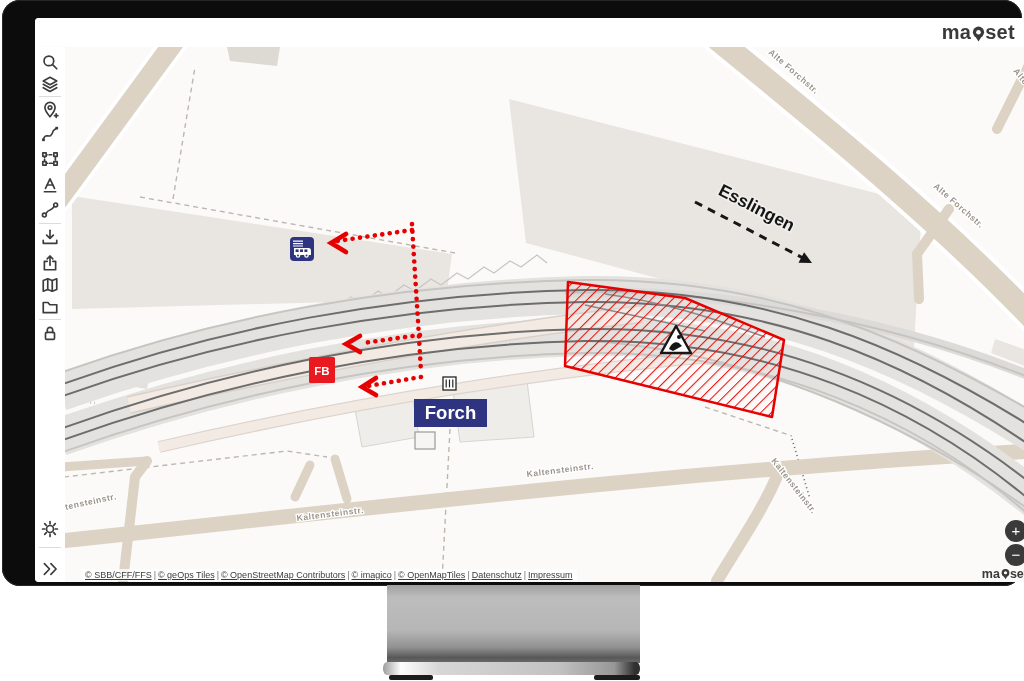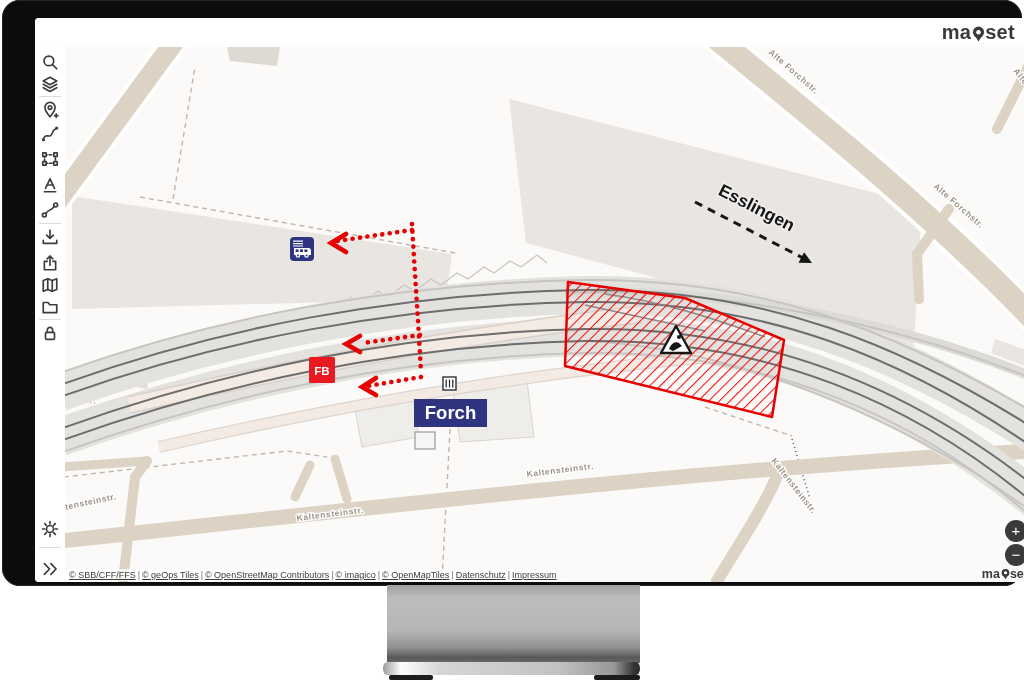--- a/index.html
+++ b/index.html
@@ -15,21 +15,21 @@
   .hdr{position:absolute;left:0;top:0;width:998px;height:29px;background:#fff;border-bottom:1px solid #efefef;}
   .logo{position:absolute;right:18px;top:3px;display:flex;align-items:center;font-weight:700;color:#3a3a3a;font-size:20px;letter-spacing:.3px;}
   .logo svg{margin:2px 0 0 1px;}
   
   .sb{position:absolute;left:0;top:29px;width:30px;height:535px;background:#fff;border-right:1px solid #e3e3e3;box-shadow:1px 0 2px rgba(0,0,0,.04);}
   .sbi{position:absolute;left:6px;width:18px;height:18px;cursor:pointer;}
   .sbi svg{width:18px;height:18px;stroke:#3c3c3c;fill:none;stroke-width:1.5;stroke-linecap:round;stroke-linejoin:round;}
   .sbdiv{position:absolute;left:4px;width:22px;height:1px;background:#dcdcdc;}
   
   .map{position:absolute;left:30px;top:29px;width:968px;height:535px;background:#fbfaf9;overflow:hidden;}
-  .attr{position:absolute;left:0px;bottom:1px;background:rgba(255,255,255,.78);font-size:9px;color:#3d3d3d;padding:1px 4px;white-space:nowrap;}
+  .attr{position:absolute;left:16px;bottom:1px;background:rgba(255,255,255,.78);font-size:9px;color:#3d3d3d;padding:1px 4px;white-space:nowrap;}
   .attr span.it{text-decoration:underline;cursor:pointer;}
   .attr span.sep{margin:0 2px;color:#777;}
   .zbtn{position:absolute;right:6px;width:22px;height:22px;border-radius:50%;background:#3a3a3a;color:#fff;font-size:15px;line-height:21px;text-align:center;cursor:pointer;user-select:none;}
   .zbtn.plus{bottom:40px;} .zbtn.minus{bottom:16px;}
   .wm{position:absolute;right:5px;bottom:1px;display:flex;align-items:center;font-weight:700;font-size:12.5px;color:#3a3a3a;}
   .wm svg{margin:1px 0 0 1px;}
   text{font-family:"Liberation Sans",sans-serif;}
   .street{fill:#9b948a;stroke:#ffffff;stroke-width:2.5px;paint-order:stroke;letter-spacing:.6px;}
 </style>
 </head>

